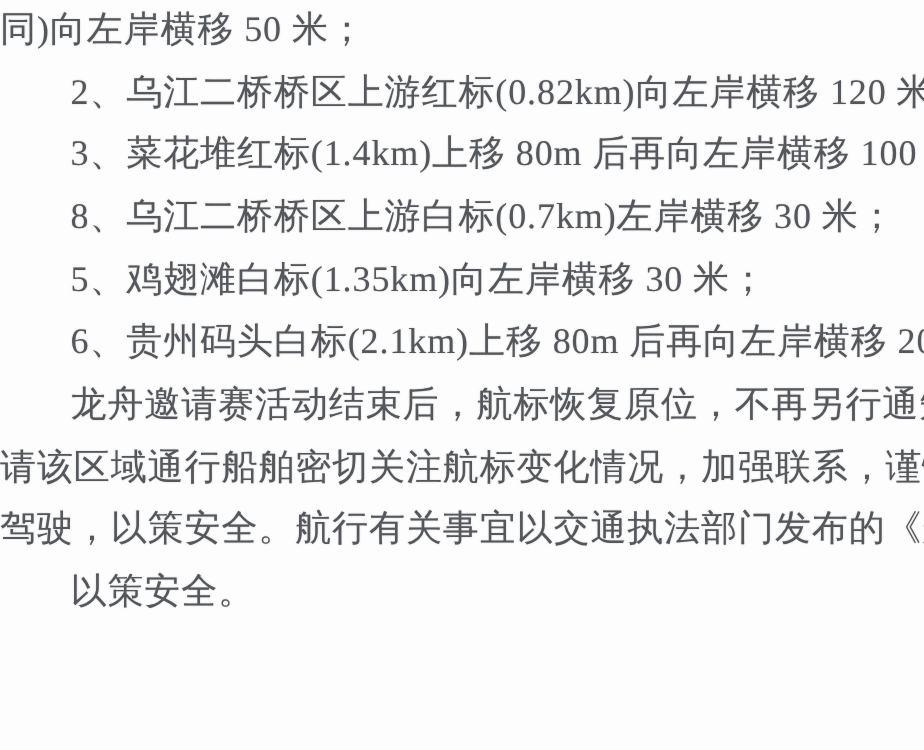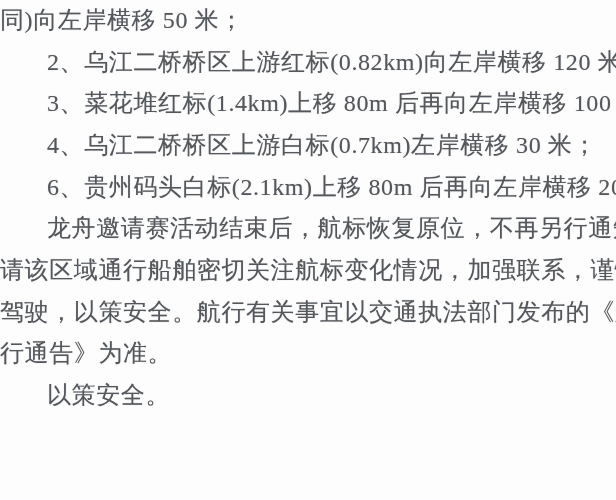--- a/index.html
+++ b/index.html
@@ -28,20 +28,20 @@
     padding-left: 47px;
   }
 </style>
 </head>
 <body>
 
 <div class="page">
   <div class="line">同)向左岸横移 50 米；</div>
   <div class="line indent">2、乌江二桥桥区上游红标(0.82km)向左岸横移 120 米，</div>
   <div class="line indent">3、菜花堆红标(1.4km)上移 80m 后再向左岸横移 100 米；</div>
-  <div class="line indent">4、乌江二桥桥区上游白标(0.7km)左岸横移 30 米；</div>
+  <div class="line indent">8、乌江二桥桥区上游白标(0.7km)左岸横移 30 米；</div>
+  <div class="line indent">5、鸡翅滩白标(1.35km)向左岸横移 30 米；</div>
   <div class="line indent">6、贵州码头白标(2.1km)上移 80m 后再向左岸横移 20m。</div>
   <div class="line indent">龙舟邀请赛活动结束后，航标恢复原位，不再另行通知。</div>
   <div class="line">请该区域通行船舶密切关注航标变化情况，加强联系，谨慎</div>
   <div class="line">驾驶，以策安全。航行有关事宜以交通执法部门发布的《航</div>
-  <div class="line">行通告》为准。</div>
   <div class="line indent">以策安全。</div>
 </div>
 
 </body></html>

